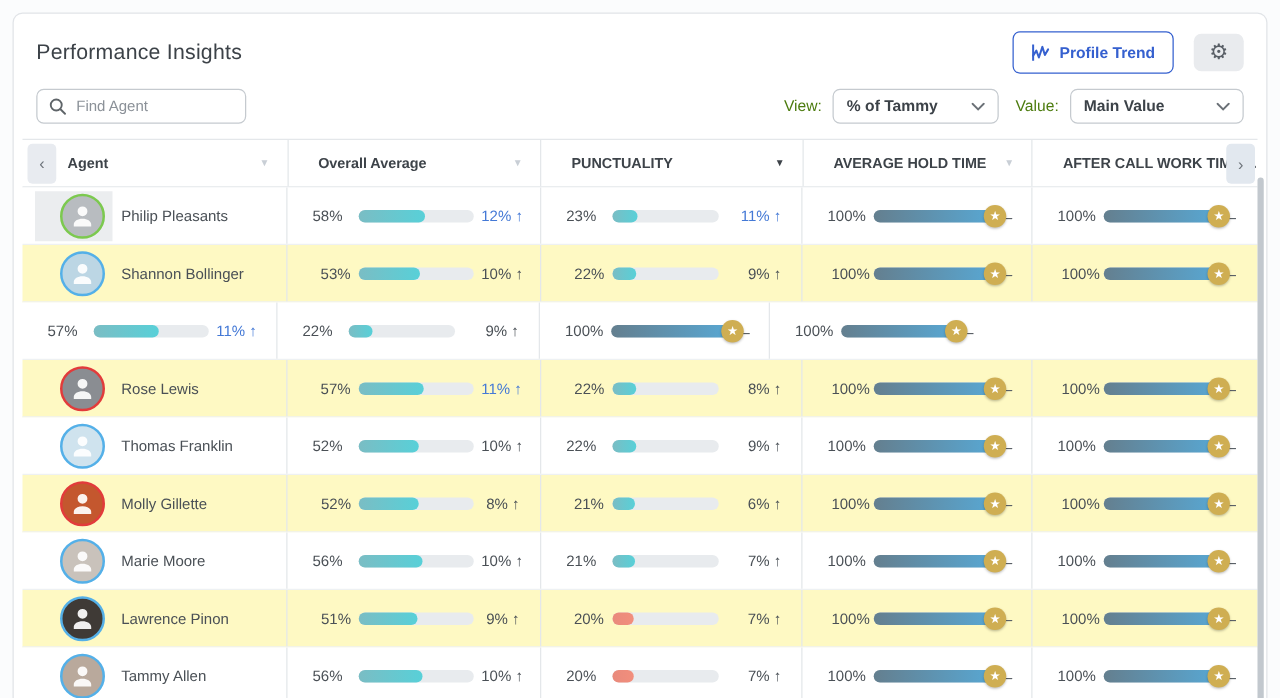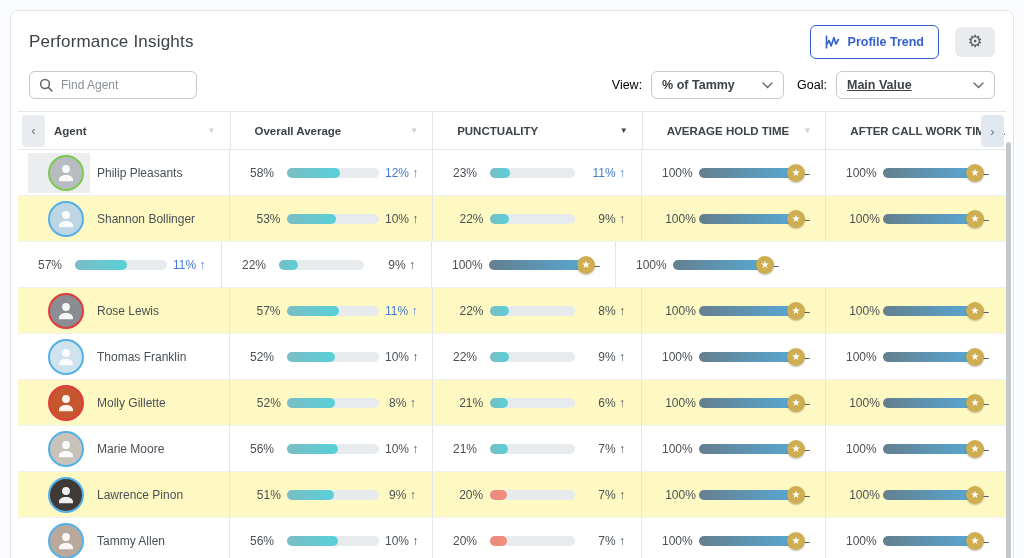--- a/index.html
+++ b/index.html
@@ -20,26 +20,26 @@
               color:#595f66; font-size:17px; line-height:30px; cursor:pointer; }
 
   
   .toolbar { display:flex; justify-content:space-between; padding:12px 18px 12px 18px; }
   .search { width:168px; height:28px; border:1px solid #c5cacf; border-radius:6px;
             display:flex; align-items:center; gap:8px; padding:0 9px; background:#fff; }
   .search input { border:none; outline:none; width:100%; font-size:12px; color:#3c4248;
                   background:transparent; font-family:"Liberation Sans", sans-serif; }
   .search input::placeholder { color:#8b9198; }
   .selects { display:flex; align-items:center; gap:9px; }
-  .sel-label { font-size:12.5px; color:#000000; }
+  .sel-label { font-size:12.5px; color:#4d7c0f; }
   .select { height:28px; border:1px solid #c5cacf; border-radius:6px; background:#fff;
             display:flex; align-items:center; justify-content:space-between;
             padding:0 10px; font-size:12.5px; font-weight:700; color:#3c4248; cursor:pointer; }
   .select.v { width:133px; margin-right:4px; }
-  .select.s { width:159px;text-decoration:underline; }
+  .select.s { width:139px; }
 
   
   .table { position:relative; margin:0 7px; border-top:1px solid #e4e7ea; }
   .thead { display:flex; height:38px; border-bottom:1px solid #e4e7ea; background:#fff; }
   .th { display:flex; align-items:center; height:100%; font-size:11.5px; font-weight:700;
         color:#3d4349; padding-left:24px; position:relative; }
   .th + .th { border-left:1px solid #e4e7ea; }
   .th.c0 { padding-left:4px; }
   .tri { margin-left:auto; margin-right:14px; font-size:8px; }
   .tri.light { color:#c9cfd6; }
@@ -122,21 +122,21 @@
     <div class="selects">
       <span class="sel-label">View:</span>
       <div class="select v">
         <span>% of Tammy</span>
         <span style="display:flex;">
           <svg width="11" height="7" viewBox="0 0 11 7" fill="none">
               <path d="M1 1l4.5 4.5L10 1" stroke="#6b7177" stroke-width="1.5" stroke-linecap="round"></path>
             </svg>
         </span>
       </div>
-      <span class="sel-label">Goal:</span>
+      <span class="sel-label">Value:</span>
       <div class="select s">
         <span>Main Value</span>
         <span style="display:flex;">
           <svg width="11" height="7" viewBox="0 0 11 7" fill="none">
               <path d="M1 1l4.5 4.5L10 1" stroke="#6b7177" stroke-width="1.5" stroke-linecap="round"></path>
             </svg>
         </span>
       </div>
     </div>
   </div>

